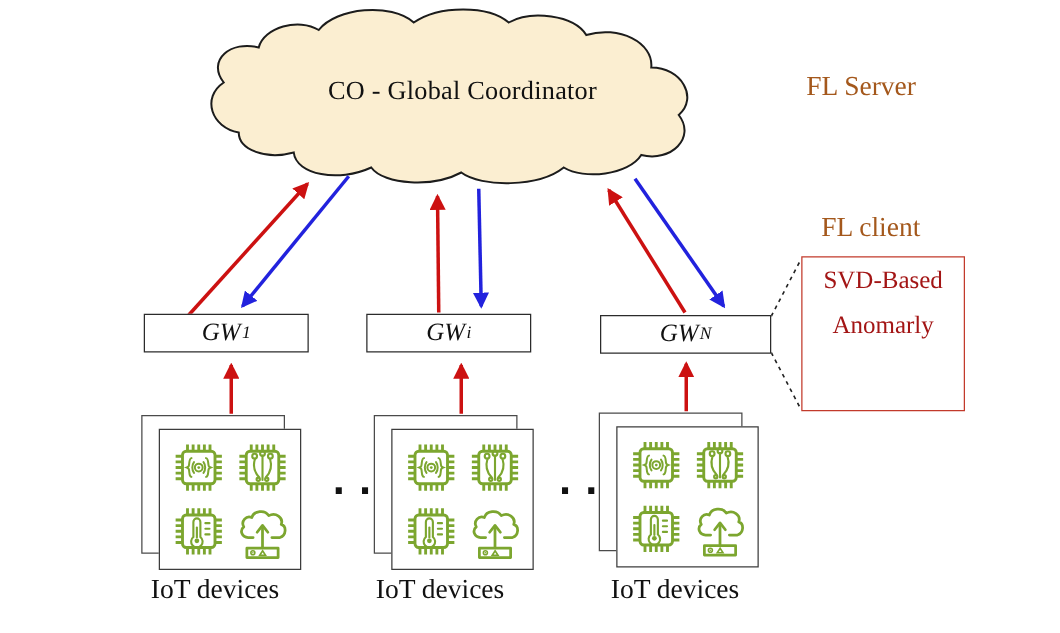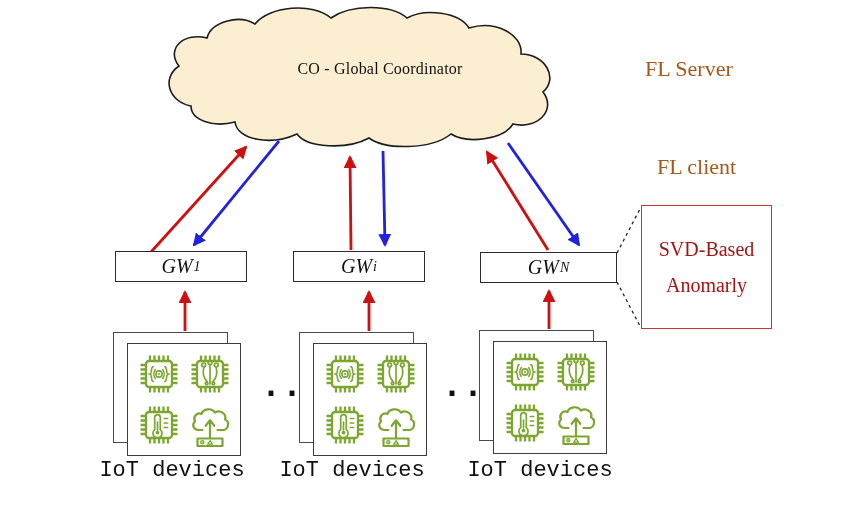--- a/index.html
+++ b/index.html
@@ -5,34 +5,34 @@
   html,body{margin:0;padding:0;}
   body{
     width:848px;height:506px;position:relative;background:#ffffff;
     font-family:"Liberation Serif", serif;overflow:hidden;
   }
   .abs{position:absolute;}
 
   
   #cloud-wrap{left:150px;top:6px;width:462px;height:150px;}
   #cloud-label{
-    left:160px;top:60px;width:440px;text-align:center;
-    font-size:16px;color:#111;letter-spacing:.2px;
+    left:150px;top:60px;width:440px;text-align:center;
+    font-size:21px;color:#111;letter-spacing:.2px;
   }
 
   
   .side-label{font-size:22px;color:#a4581c;margin-left:16px;}
   #fl-server{left:629px;top:56px;}
-  #fl-client{left:641px;top:154px;}
+  #fl-client{left:641px;top:169px;}
 
   
   #svd-box{
     left:641px;top:205px;width:129px;height:122px;
     border:1.6px solid #c23a2b;background:#fff;
-    display:flex;flex-direction:column;justify-content:center;align-items:center;
+    display:flex;flex-direction:column;align-items:center;
     text-align:center;color:#a31515;font-size:20px;line-height:36px;
   }
 
   
   .gw-box{
     background:#fff;border:1.5px solid #2b2b2b;height:29px;
     display:flex;align-items:center;justify-content:center;
     font-size:20px;color:#111;font-style:italic;text-align:center;
   }
   .gw-box sub{font-size:14px;font-style:italic;line-height:0;margin-left:1px;}
@@ -49,21 +49,21 @@
     display:grid;grid-template-columns:48px 48px;grid-template-rows:48px 48px;
     gap:3px;justify-content:center;align-content:center;
   }
   #stack-1{left:113px;top:332px;}
   #stack-2{left:299px;top:332px;}
   #stack-3{left:479px;top:330px;}
   .icon{width:48px;height:48px;}
   .icon svg{width:48px;height:48px;display:block;}
 
   
-  .iot-label{font-size:22px;color:#111;width:150px;text-align:center;font-family:Liberation Mono, monospace;}
+  .iot-label{font-size:22px;color:#111;width:150px;text-align:center;}
   #iot-label-1{left:97px;top:458px;}
   #iot-label-2{left:277px;top:458px;}
   #iot-label-3{left:465px;top:458px;}
 
   
   .dots{font-size:30px;font-weight:bold;color:#111;letter-spacing:3px;font-family:"DejaVu Sans Mono",monospace;}
   #dots-1{left:262px;top:368px;}
   #dots-2{left:443px;top:368px;}
 
   #arrows-layer{left:0;top:0;width:848px;height:506px;pointer-events:none;}

